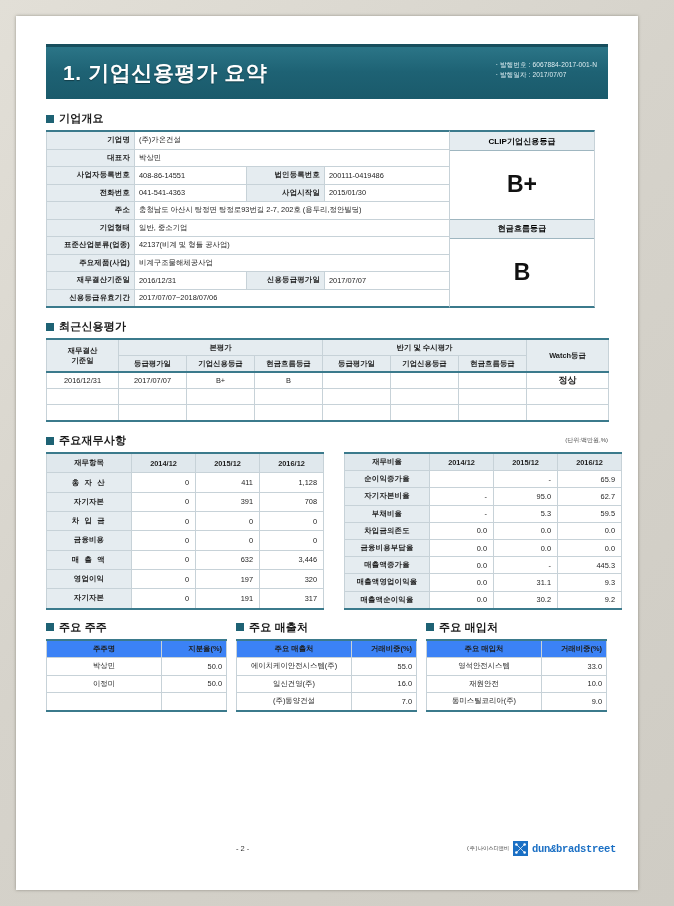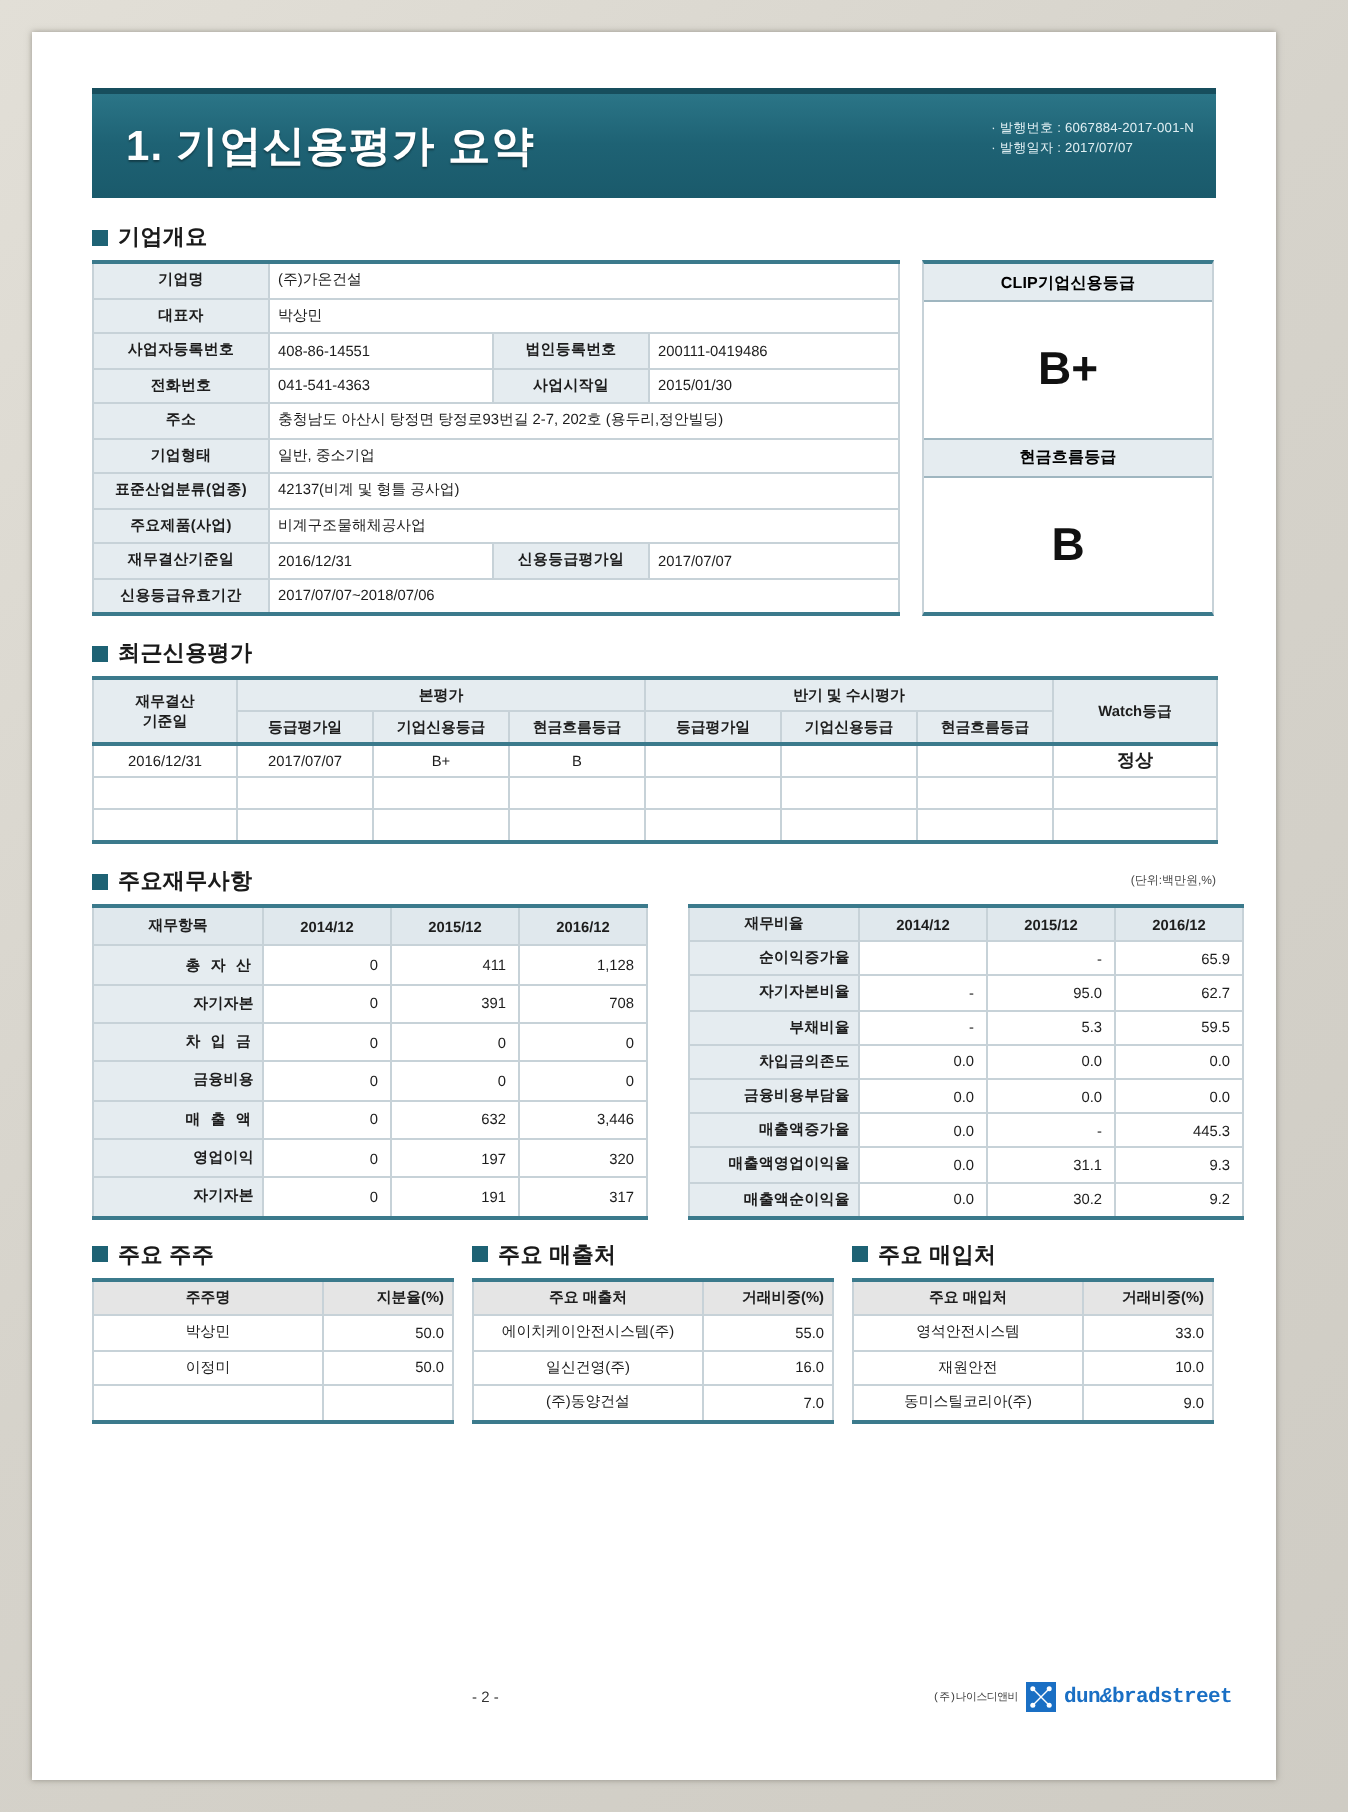--- a/index.html
+++ b/index.html
@@ -99,36 +99,36 @@
     padding: 0 4px;
     height: 16.5px;
     border: 1px solid #c7d2d8;
     font-weight: normal;
     overflow: hidden;
     white-space: nowrap;
   }
   .lbl {
     background: #e5ecf0;
     font-weight: bold;
-    text-align: center;
+    text-align: right;
     letter-spacing: .2px;
   }
   .val { text-align: left; }
   .topline > tbody > tr:first-child > td,
   .topline > thead > tr:first-child > th {
     border-top: 2px solid #3b7a8c;
   }
   .botline { border-bottom: 2px solid #3b7a8c; }
 
   
   .overview-wrap { display: flex; }
   .ov-left { width: 403px; }
   .ov-right {
     width: 146px;
-    margin-left: 12px;
+    margin-left: 0;
     border-top: 2px solid #3b7a8c;
     border-bottom: 2px solid #3b7a8c;
     border-right: 1px solid #c7d2d8;
     border-left: 1px solid #c7d2d8;
     box-sizing: border-box;
     display: flex;
     flex-direction: column;
   }
   .grade-head {
     height: 18px;
@@ -165,31 +165,31 @@
   .eval .grp { background: #e5ecf0; font-weight: bold; }
   .eval .sub { background: #e5ecf0; font-weight: bold; }
   .eval .watch { font-weight: bold; font-size: 9px; }
   .eval .empty { height: 15px; }
 
   
   .fin-wrap { display: flex; gap: 20px; }
   .fin { width: 277px; }
   .fin td { height: 16.2px; }
   .fin .hd { background: #e0e8ed; font-weight: bold; text-align: center; }
-  .fin .rowlbl { background: #e5ecf0; font-weight: bold; text-align: right; letter-spacing: 1.6px; }
+  .fin .rowlbl { background: #e5ecf0; font-weight: bold; text-align: center; letter-spacing: 1.6px; }
   .fin .rowlbl.tight { letter-spacing: .2px; }
   .fin .num { text-align: right; padding-right: 6px; }
   .fc1 { width: 85px; }
   .fc2 { width: 64px; }
 
   
   .trio { display: flex; gap: 9px; margin-top: 10px; }
   .trio-col { width: 181px; }
   .trio table td { height: 16.5px; }
-  .trio .hd { background: #e5e5e5; font-weight: bold; text-align: center; font-size: 7.4px; }
+  .trio .hd { background: #3b82f6; font-weight: bold; text-align: center; font-size: 7.4px; }
   .trio .nm { text-align: center; }
   .trio .pc { text-align: right; width: 56px; }
 
   
   .footer {
     position: absolute;
     left: 30px;
     right: 22px;
     bottom: 34px;
     display: flex;

